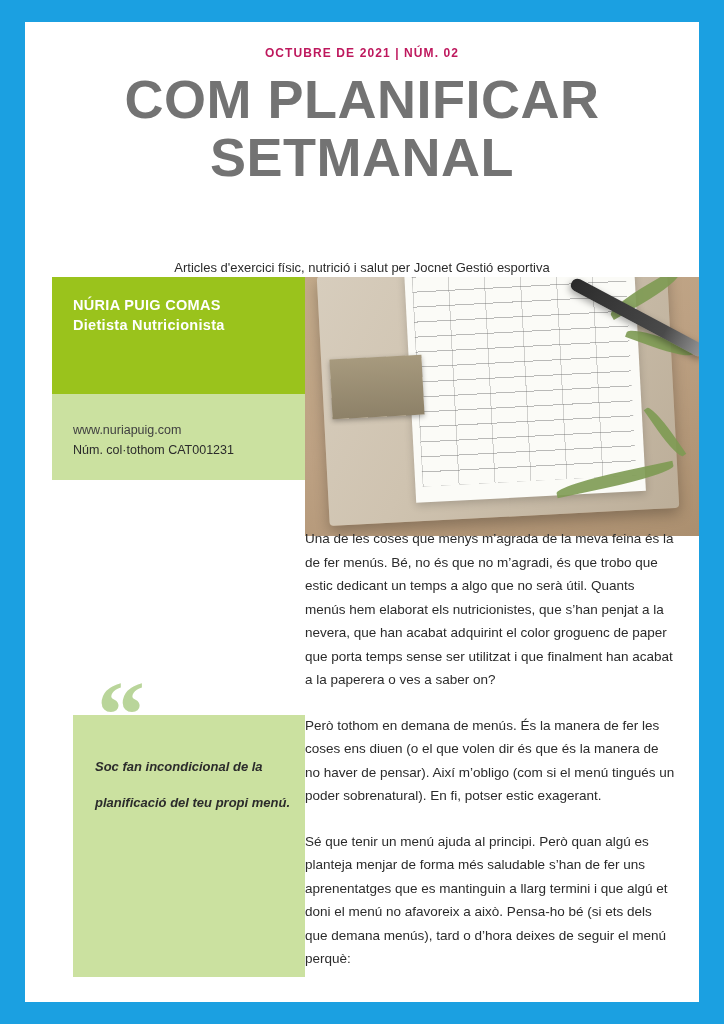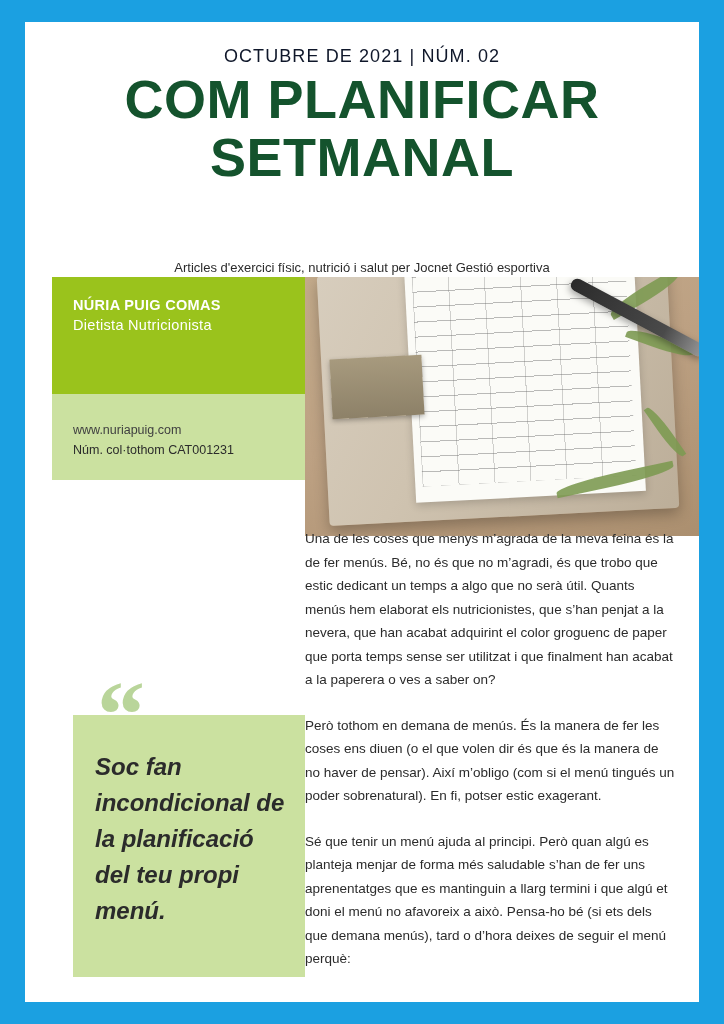--- a/index.html
+++ b/index.html
@@ -20,32 +20,32 @@
     width: 674px;
     height: 980px;
     background: #ffffff;
   }
   .issue-line {
     position: absolute;
     left: 0;
     top: 24px;
     width: 674px;
     text-align: center;
-    font-size: 18px;
+    font-size: 12px;
     letter-spacing: 1.1px;
-    color: #0f172a;
-    font-weight: 400;
+    color: #be185d;
+    font-weight: 700;
   }
   .headline {
     position: absolute;
     left: 20px;
     top: 48px;
     width: 634px;
     text-align: center;
-    color: #14532d;
+    color: #737373;
     font-size: 54px;
     line-height: 58px;
     font-weight: bold;
     letter-spacing: 0.5px;
   }
   .headline .l1 { display: block; }
   .headline .l2 { display: block; }
   .headline .l3 { display: block; }
   .subtitle {
     position: absolute;
@@ -72,21 +72,21 @@
     font-size: 14.5px;
     font-weight: bold;
     color: #ffffff;
     letter-spacing: 0.3px;
   }
   .author-role {
     position: absolute;
     left: 21px;
     top: 40px;
     font-size: 14.5px;
-    font-weight: normal;
+    font-weight: bold;
     color: #ffffff;
     letter-spacing: 0.3px;
   }
   .contact-box {
     position: absolute;
     left: 27px;
     top: 372px;
     width: 253px;
     height: 86px;
     background: #cbe1a0;
@@ -206,21 +206,21 @@
     top: 693px;
     width: 232px;
     height: 262px;
     background: #cbe1a0;
   }
   .quote-text {
     position: absolute;
     left: 22px;
     top: 34px;
     width: 196px;
-    font-size: 24px;
+    font-size: 13px;
     line-height: 36px;
     font-style: italic;
     font-weight: bold;
     color: #2b2b2b;
   }
   
   .body-col {
     position: absolute;
     left: 280px;
     top: 505px;

